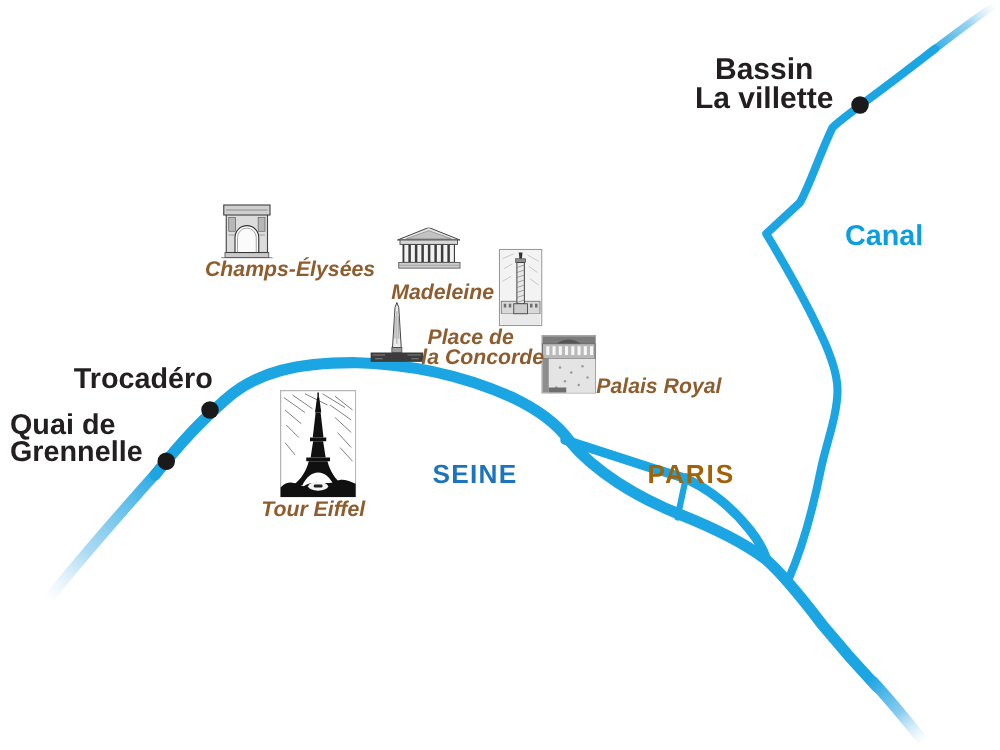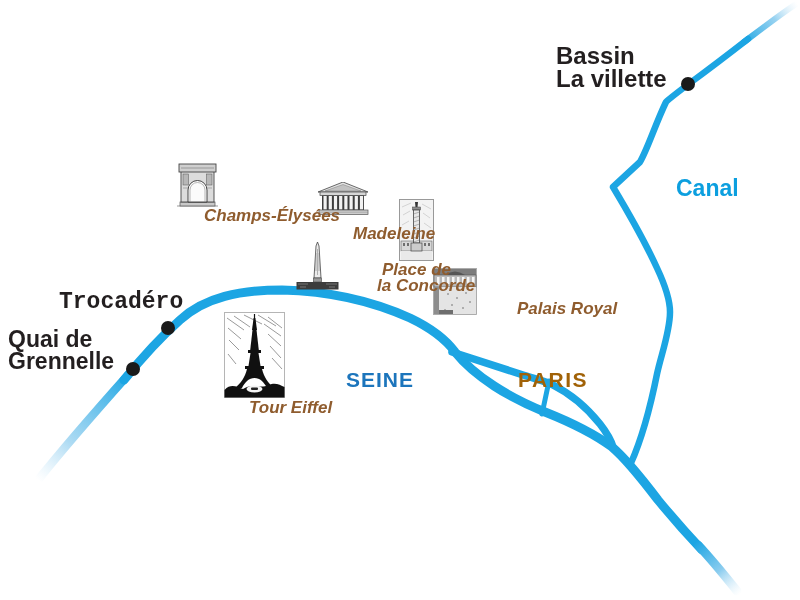--- a/index.html
+++ b/index.html
@@ -8,21 +8,21 @@
   .map svg.water{position:absolute;left:0;top:0;}
   .lbl{position:absolute;font-weight:bold;color:#231f20;line-height:0.96;white-space:nowrap;}
   .lbl span{display:block;}
   .blk{font-size:23px;}
   .bassin{font-size:24px;}
   .water-name{position:absolute;font-weight:bold;letter-spacing:1px;white-space:nowrap;margin-top:28px;}
   .seine-name{color:#1c75bc;font-size:21px;}
   .paris-name{color:#a16207;font-size:21px;letter-spacing:1.5px;}
   .canal-name{position:absolute;color:#0c9fdf;font-weight:bold;font-size:23px;line-height:0.95;white-space:nowrap;margin-left:41px;}
   .canal-name span{display:block;}
-  .lm-label{position:absolute;font-style:italic;font-weight:bold;color:#8f5c2e;font-size:17px;line-height:0.92;white-space:nowrap;margin-left:40px;}
+  .lm-label{position:absolute;font-style:italic;font-weight:bold;color:#8f5c2e;font-size:17px;line-height:0.92;white-space:nowrap;}
   .lm-label span{display:block;}
   .etch{position:absolute;}
 </style>
 </head>
 <body>
 
 <div class="map">
 
   <svg class="water" width="800" height="600" viewBox="0 0 800 600">
     <defs>
@@ -205,30 +205,30 @@
       <path d="M26.5,41 L34.5,41 L36.5,54 L24.5,54 Z"></path>
       <rect x="21" y="54" width="19" height="3"></rect>
       <path d="M23,57 C21,65 17,71 11,76 L18,76 C21,70 25,66 30.5,66 C36,66 40,70 43,76 L50,76 C44,71 40,65 38,57 Z"></path>
       <line x1="30.5" y1="2" x2="30.5" y2="7" stroke="#101010" stroke-width="1.2"></line>
     </g>
     <path d="M0.5,78 C7,71 13,75 19,77 C27,71 36,77 45,73 C51,70 56,73 60.5,75 L60.5,85.5 L0.5,85.5 Z" fill="#101010"></path>
     <ellipse cx="30.5" cy="77" rx="8" ry="3.5" fill="#f4f4f4"></ellipse>
     <rect x="27" y="75.5" width="7" height="2.5" rx="1" fill="#222"></rect>
   </svg>
 
-  <div class="lbl bassin" style="left:556px;top:44px;">
+  <div class="lbl bassin" style="left:556px;top:44px;text-align:center;">
     <span>Bassin</span>
     <span>La villette</span>
   </div>
 
   <div class="canal-name" style="left:635px;top:178px;">
     <span>Canal</span>
   </div>
 
-  <div class="lbl blk" style="left:59px;top:291px;font-family:Liberation Mono, monospace;">
+  <div class="lbl blk" style="left:59px;top:291px;">
     <span>Trocadéro</span>
   </div>
 
   <div class="lbl blk" style="left:8px;top:328px;">
     <span>Quai de</span>
     <span>Grennelle</span>
   </div>
 
   <div class="water-name seine-name" style="left:346px;top:340px;">SEINE</div>
 

